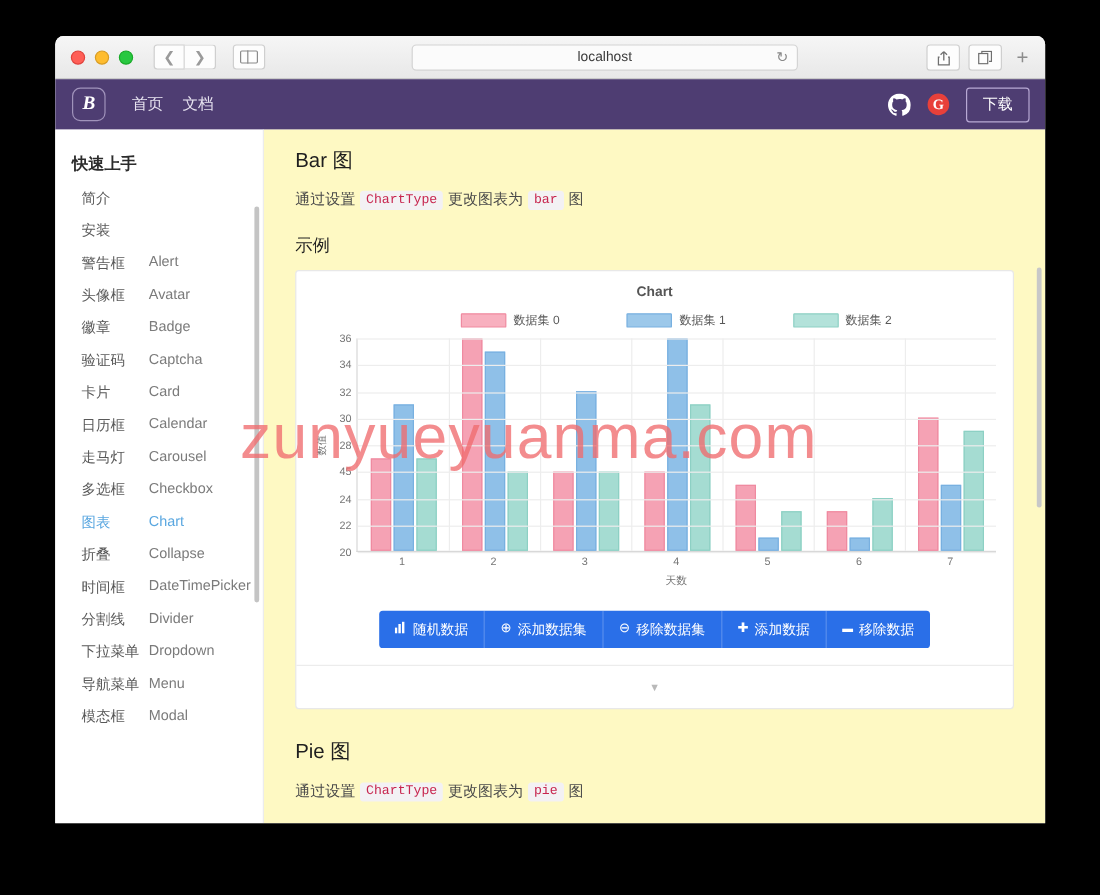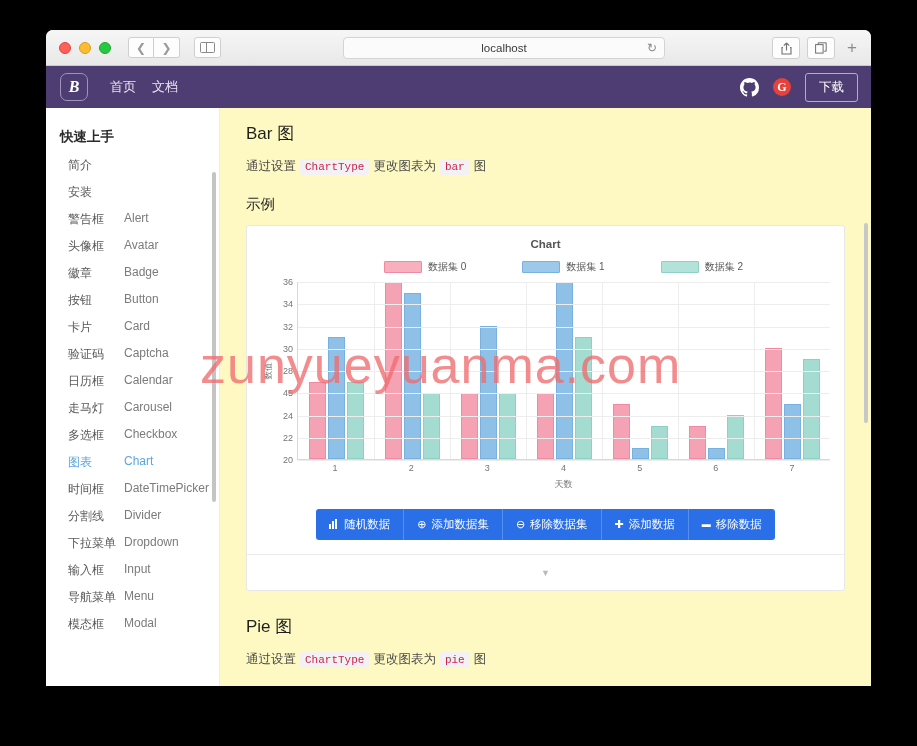--- a/index.html
+++ b/index.html
@@ -338,62 +338,58 @@
       </div>
       <div class="sb-item">
         <span class="sb-cn">头像框</span>
         <span class="sb-en">Avatar</span>
       </div>
       <div class="sb-item">
         <span class="sb-cn">徽章</span>
         <span class="sb-en">Badge</span>
       </div>
       <div class="sb-item">
-        <span class="sb-cn">按钮</span>
-        <span class="sb-en">Button</span>
+        <span class="sb-cn">验证码</span>
+        <span class="sb-en">Captcha</span>
       </div>
       <div class="sb-item">
         <span class="sb-cn">卡片</span>
         <span class="sb-en">Card</span>
-      </div>
-      <div class="sb-item">
-        <span class="sb-cn">验证码</span>
-        <span class="sb-en">Captcha</span>
       </div>
       <div class="sb-item">
         <span class="sb-cn">日历框</span>
         <span class="sb-en">Calendar</span>
       </div>
       <div class="sb-item">
         <span class="sb-cn">走马灯</span>
         <span class="sb-en">Carousel</span>
       </div>
       <div class="sb-item">
         <span class="sb-cn">多选框</span>
         <span class="sb-en">Checkbox</span>
       </div>
       <div class="sb-item active">
         <span class="sb-cn">图表</span>
         <span class="sb-en">Chart</span>
       </div>
       <div class="sb-item">
+        <span class="sb-cn">折叠</span>
+        <span class="sb-en">Collapse</span>
+      </div>
+      <div class="sb-item">
         <span class="sb-cn">时间框</span>
         <span class="sb-en">DateTimePicker</span>
       </div>
       <div class="sb-item">
         <span class="sb-cn">分割线</span>
         <span class="sb-en">Divider</span>
       </div>
       <div class="sb-item">
         <span class="sb-cn">下拉菜单</span>
         <span class="sb-en">Dropdown</span>
-      </div>
-      <div class="sb-item">
-        <span class="sb-cn">输入框</span>
-        <span class="sb-en">Input</span>
       </div>
       <div class="sb-item">
         <span class="sb-cn">导航菜单</span>
         <span class="sb-en">Menu</span>
       </div>
       <div class="sb-item">
         <span class="sb-cn">模态框</span>
         <span class="sb-en">Modal</span>
       </div>
 

